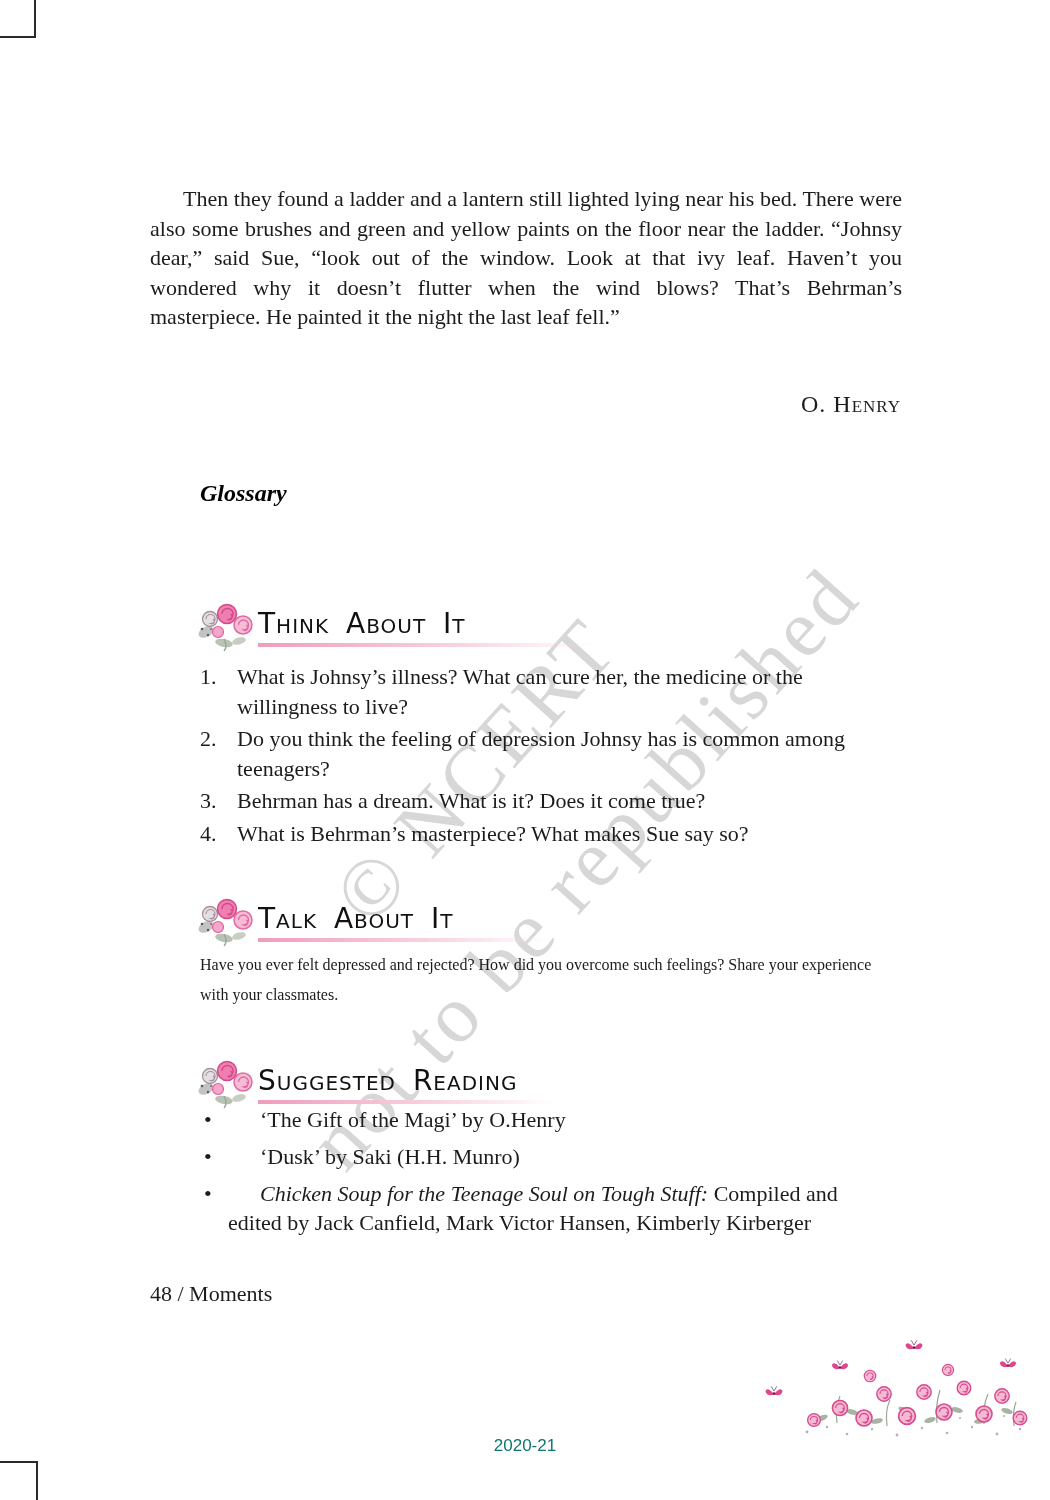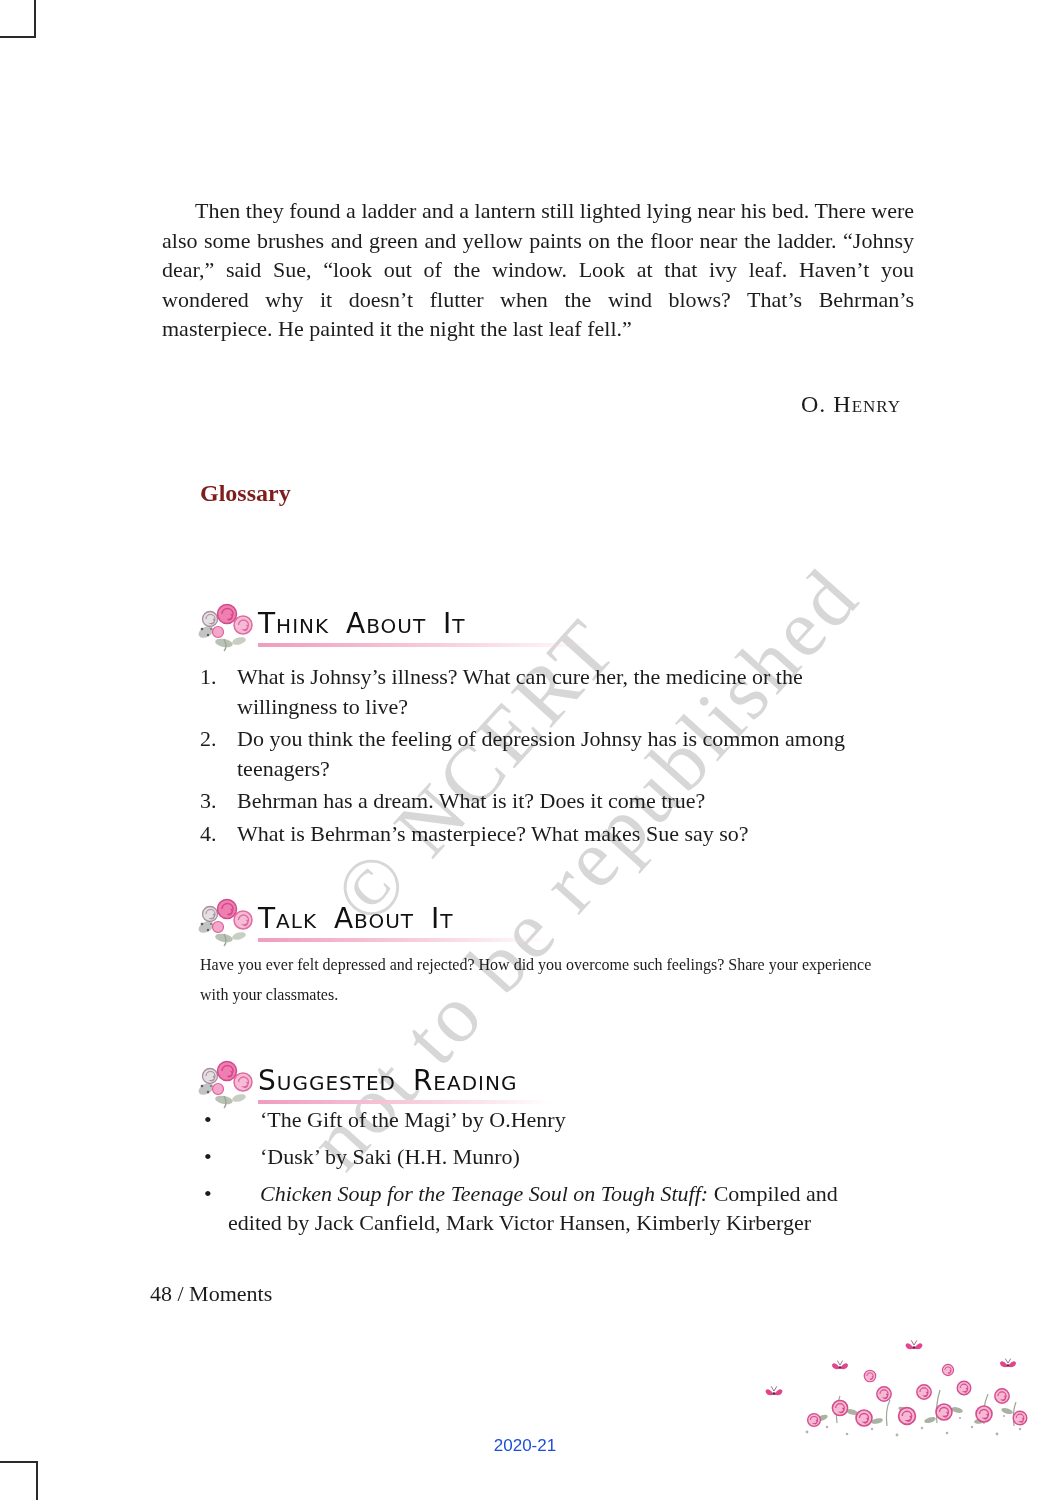--- a/index.html
+++ b/index.html
@@ -30,21 +30,21 @@
     white-space:nowrap;
     z-index:0;
     pointer-events:none;
   }
 
   .content{position:absolute;left:0;top:0;width:100%;height:100%;z-index:1;}
 
   .story{
     position:absolute;left:150px;top:184px;width:752px;
     font-size:22px;line-height:29.5px;
-    text-align:justify;text-indent:33px;margin:12px;
+    text-align:justify;text-indent:33px;margin:0;
   }
   .attribution{
     position:absolute;top:391px;right:149px;
     font-variant:small-caps;font-size:24px;letter-spacing:1px;
   }
   .glossary-title{
     position:absolute;left:200px;top:480px;margin:0;
     font-size:24px;font-weight:bold;
   }
   .glossary-entry{
@@ -89,21 +89,21 @@
   .rtext i{font-style:italic;margin-left:32px;}
 
   .footer-label{
     position:absolute;left:150px;top:1281px;
     font-size:22px;
   }
   .edition{
     position:absolute;left:0;top:1436px;width:100%;
     text-align:center;
     font-family:"Liberation Sans", sans-serif;
-    font-size:17px;color:#1d4ed8;
+    font-size:17px;color:#0f766e;
   }
   .flowerbed{position:absolute;left:752px;top:1328px;width:292px;height:118px;}
 </style>
 </head>
 <body>
 
 <div class="page">
 
   <div class="corner-tl"></div>
   <div class="corner-bl"></div>
@@ -112,21 +112,21 @@
     <span>© NCERT</span>
     <span>not to be republished</span>
   </div>
 
   <div class="content">
 
     <p class="story">Then they found a ladder and a lantern still lighted lying near his bed. There were also some brushes and green and yellow paints on the floor near the ladder. “Johnsy dear,” said Sue, “look out of the window. Look at that ivy leaf. Haven’t you wondered why it doesn’t flutter when the wind blows? That’s Behrman’s masterpiece. He painted it the night the last leaf fell.”</p>
 
     <div class="attribution">O. Henry</div>
 
-    <h3 class="glossary-title" style="color:#7f1d1d;">Glossary</h3>
+    <h3 class="glossary-title" style="color:#000000;font-style:italic;">Glossary</h3>
 
     <div class="section-header" style="top:608px;">
       <svg class="flower" viewBox="0 0 62 53">
         <ellipse cx="12" cy="33" rx="8" ry="5" transform="rotate(-28 12 33)" fill="#c3c3c3"></ellipse>
         <circle cx="8" cy="30" r="1.3" fill="#5c5c5c"></circle>
           <circle cx="14" cy="36" r="1.2" fill="#5c5c5c"></circle>
           <circle cx="17" cy="30" r="1.1" fill="#7a7a7a"></circle>
         <ellipse cx="30" cy="44" rx="9" ry="4" transform="rotate(12 30 44)" fill="#b9c2b4"></ellipse>
         <ellipse cx="45" cy="42" rx="7" ry="3.5" transform="rotate(-15 45 42)" fill="#c8cfc2"></ellipse>
         <circle cx="16" cy="20" r="7.5" fill="#e4e0e2" stroke="#a88fa0" stroke-width="1.3"></circle>

